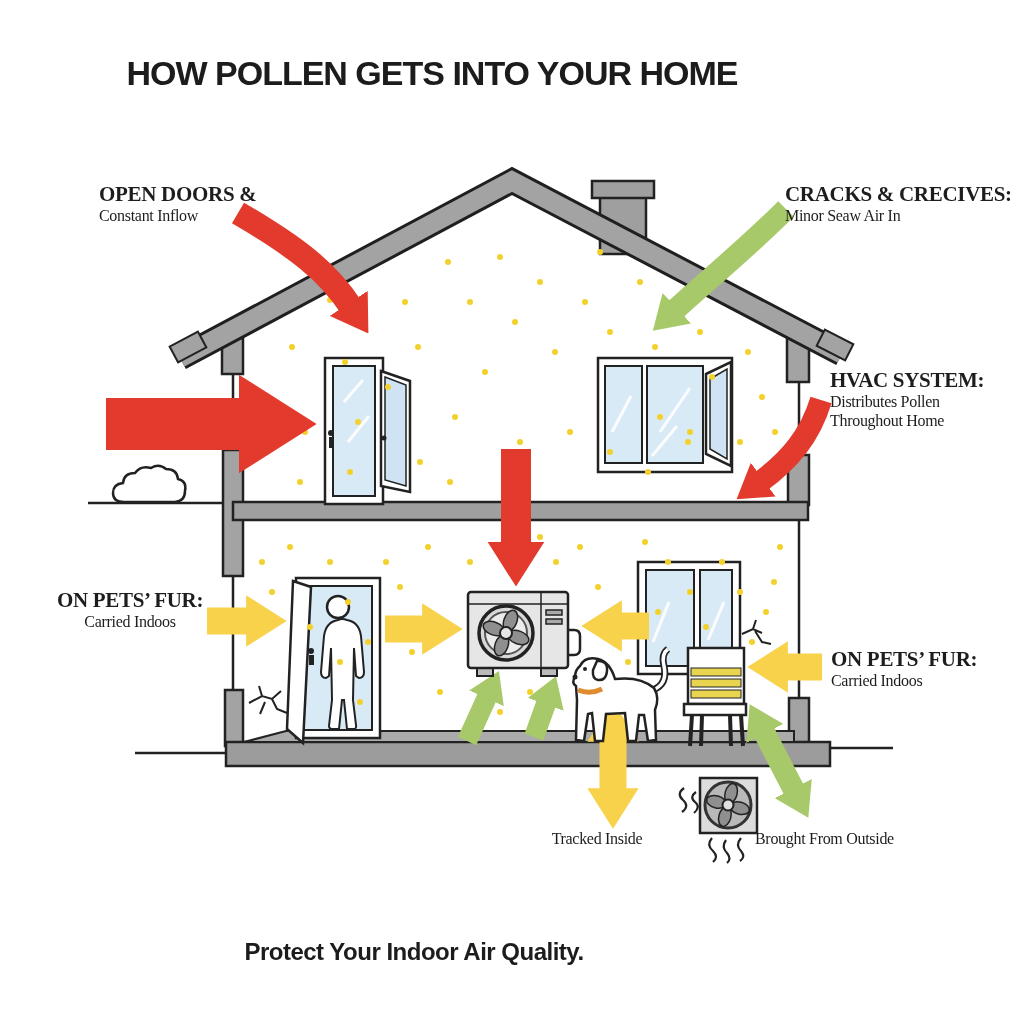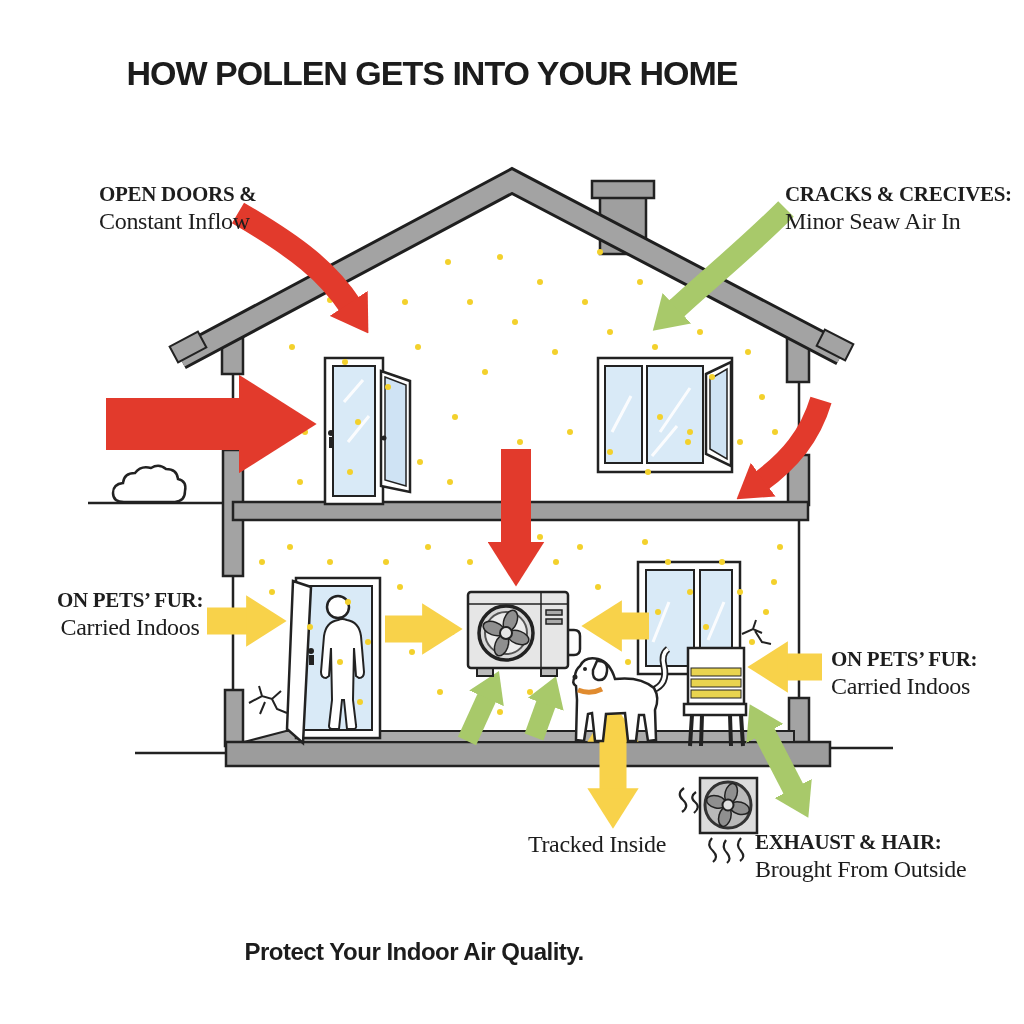--- a/index.html
+++ b/index.html
@@ -5,21 +5,21 @@
   html,body{margin:0;padding:0;background:#ffffff;}
   #canvas{position:relative;width:1024px;height:1024px;background:#ffffff;overflow:hidden;
           font-family:"Liberation Sans",sans-serif;color:#1d1d1d;}
   #house-svg{position:absolute;left:0;top:0;}
   .title{position:absolute;top:54px;left:0;width:864px;text-align:center;
          font-size:34px;font-weight:700;letter-spacing:-1px;color:#1c1c1c;}
   .footer{position:absolute;top:938px;left:0;width:828px;text-align:center;
           font-size:24px;font-weight:700;letter-spacing:-0.5px;color:#1c1c1c;}
   .label{position:absolute;line-height:1.18;letter-spacing:-0.3px;font-family:Liberation Serif, serif;}
   .label .h{font-size:21px;font-weight:700;white-space:nowrap;}
-  .label .s{font-size:24px;font-weight:400;white-space:nowrap;}
+  .label .s{font-size:16px;font-weight:400;white-space:nowrap;}
   .lbl-open-doors{left:99px;top:182px;}
   .lbl-cracks{left:785px;top:182px;}
   .lbl-hvac{left:830px;top:368px;}
   .lbl-pets-left{left:40px;top:588px;width:180px;text-align:center;}
   .lbl-pets-right{left:831px;top:647px;}
   .lbl-shoes{left:502px;top:830px;width:190px;text-align:center;}
   .lbl-exhaust{left:755px;top:830px;}
 </style>
 </head>
 <body>
@@ -285,35 +285,39 @@
 <div class="label lbl-open-doors">
   <div class="h">OPEN DOORS &amp;</div>
   <div class="s">Constant Inflow</div>
 </div>
 
 <div class="label lbl-cracks">
   <div class="h">CRACKS &amp; CRECIVES:</div>
   <div class="s">Minor Seaw Air In</div>
 </div>
 
+<div class="label lbl-hvac">
+  <div class="h">HVAC SYSTEM:</div>
+  <div class="s">Distributes Pollen</div>
+  <div class="s">Throughout Home</div>
+</div>
 
 <div class="label lbl-pets-left">
   <div class="h">ON PETS’ FUR:</div>
   <div class="s">Carried Indoos</div>
 </div>
 
 <div class="label lbl-pets-right">
   <div class="h">ON PETS’ FUR:</div>
   <div class="s">Carried Indoos</div>
 </div>
 
 <div class="label lbl-shoes">
   <div class="s">Tracked Inside</div>
 </div>
 
 <div class="label lbl-exhaust">
-  <div class="h">EXHAUST &amp; HAIR:</div>
   <div class="s">Brought From Outside</div>
 </div>
 
 <div class="footer">Protect Your Indoor Air Quality.</div>
 
 </div>
 
 </body></html>

